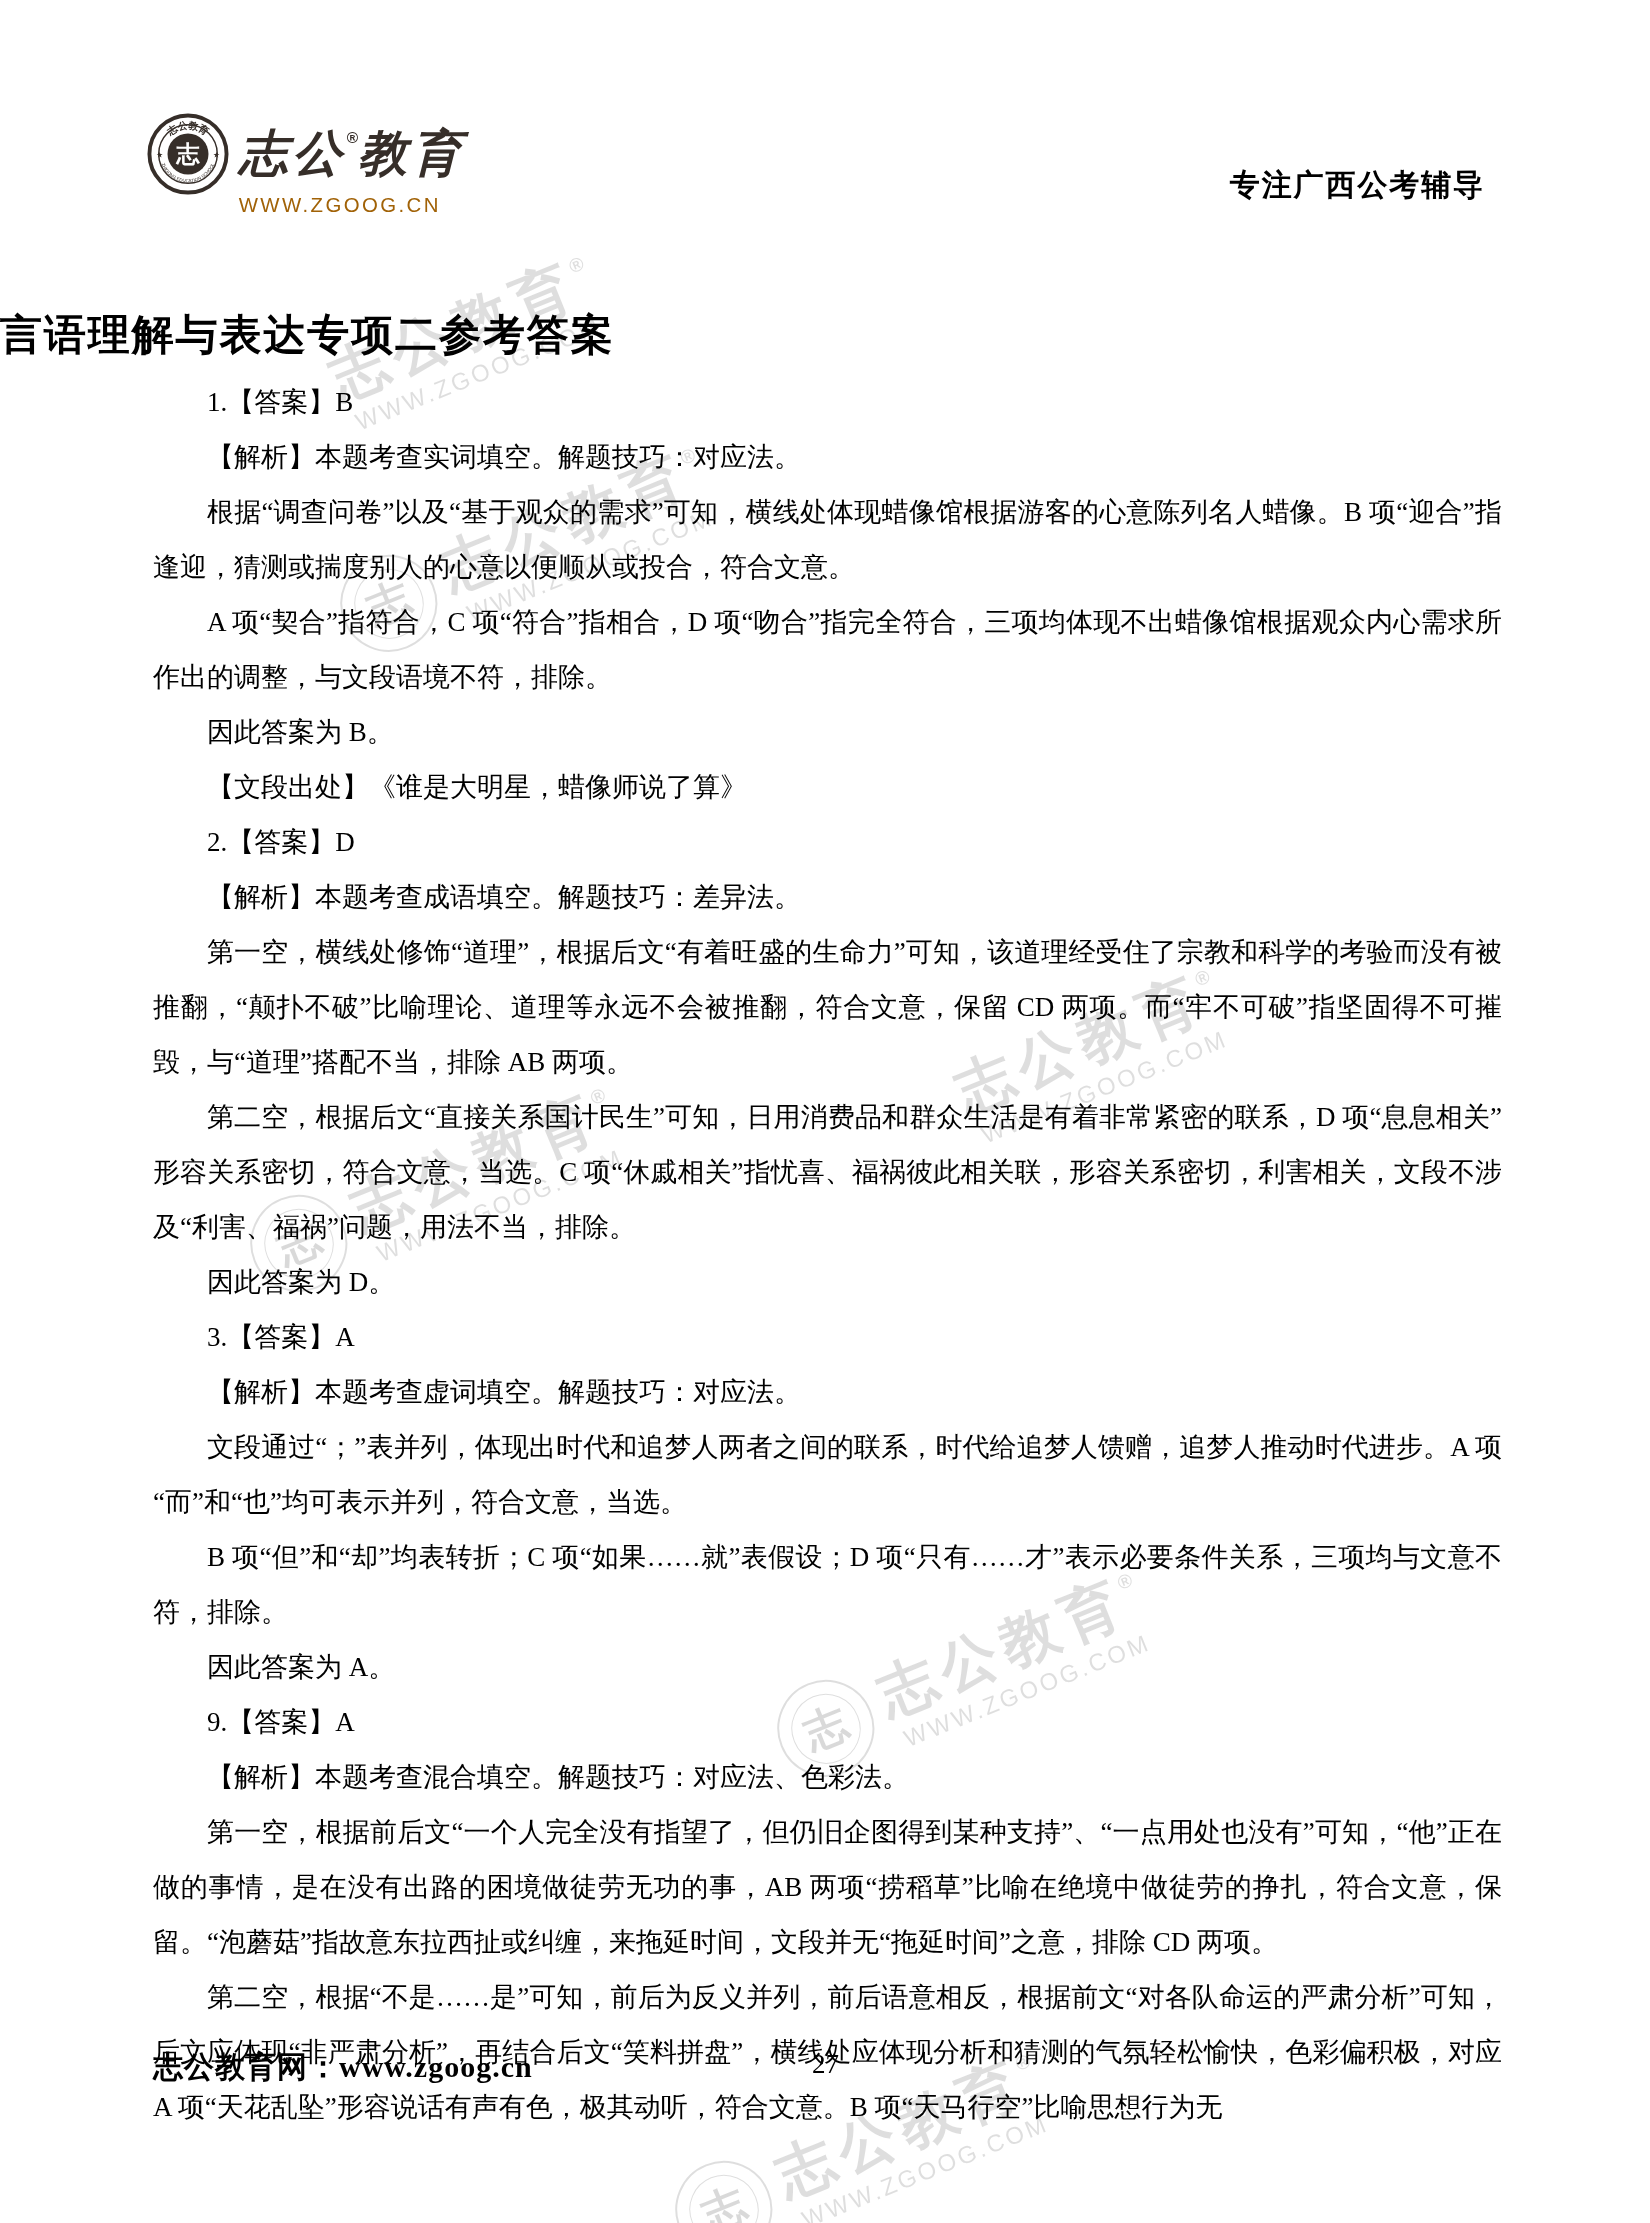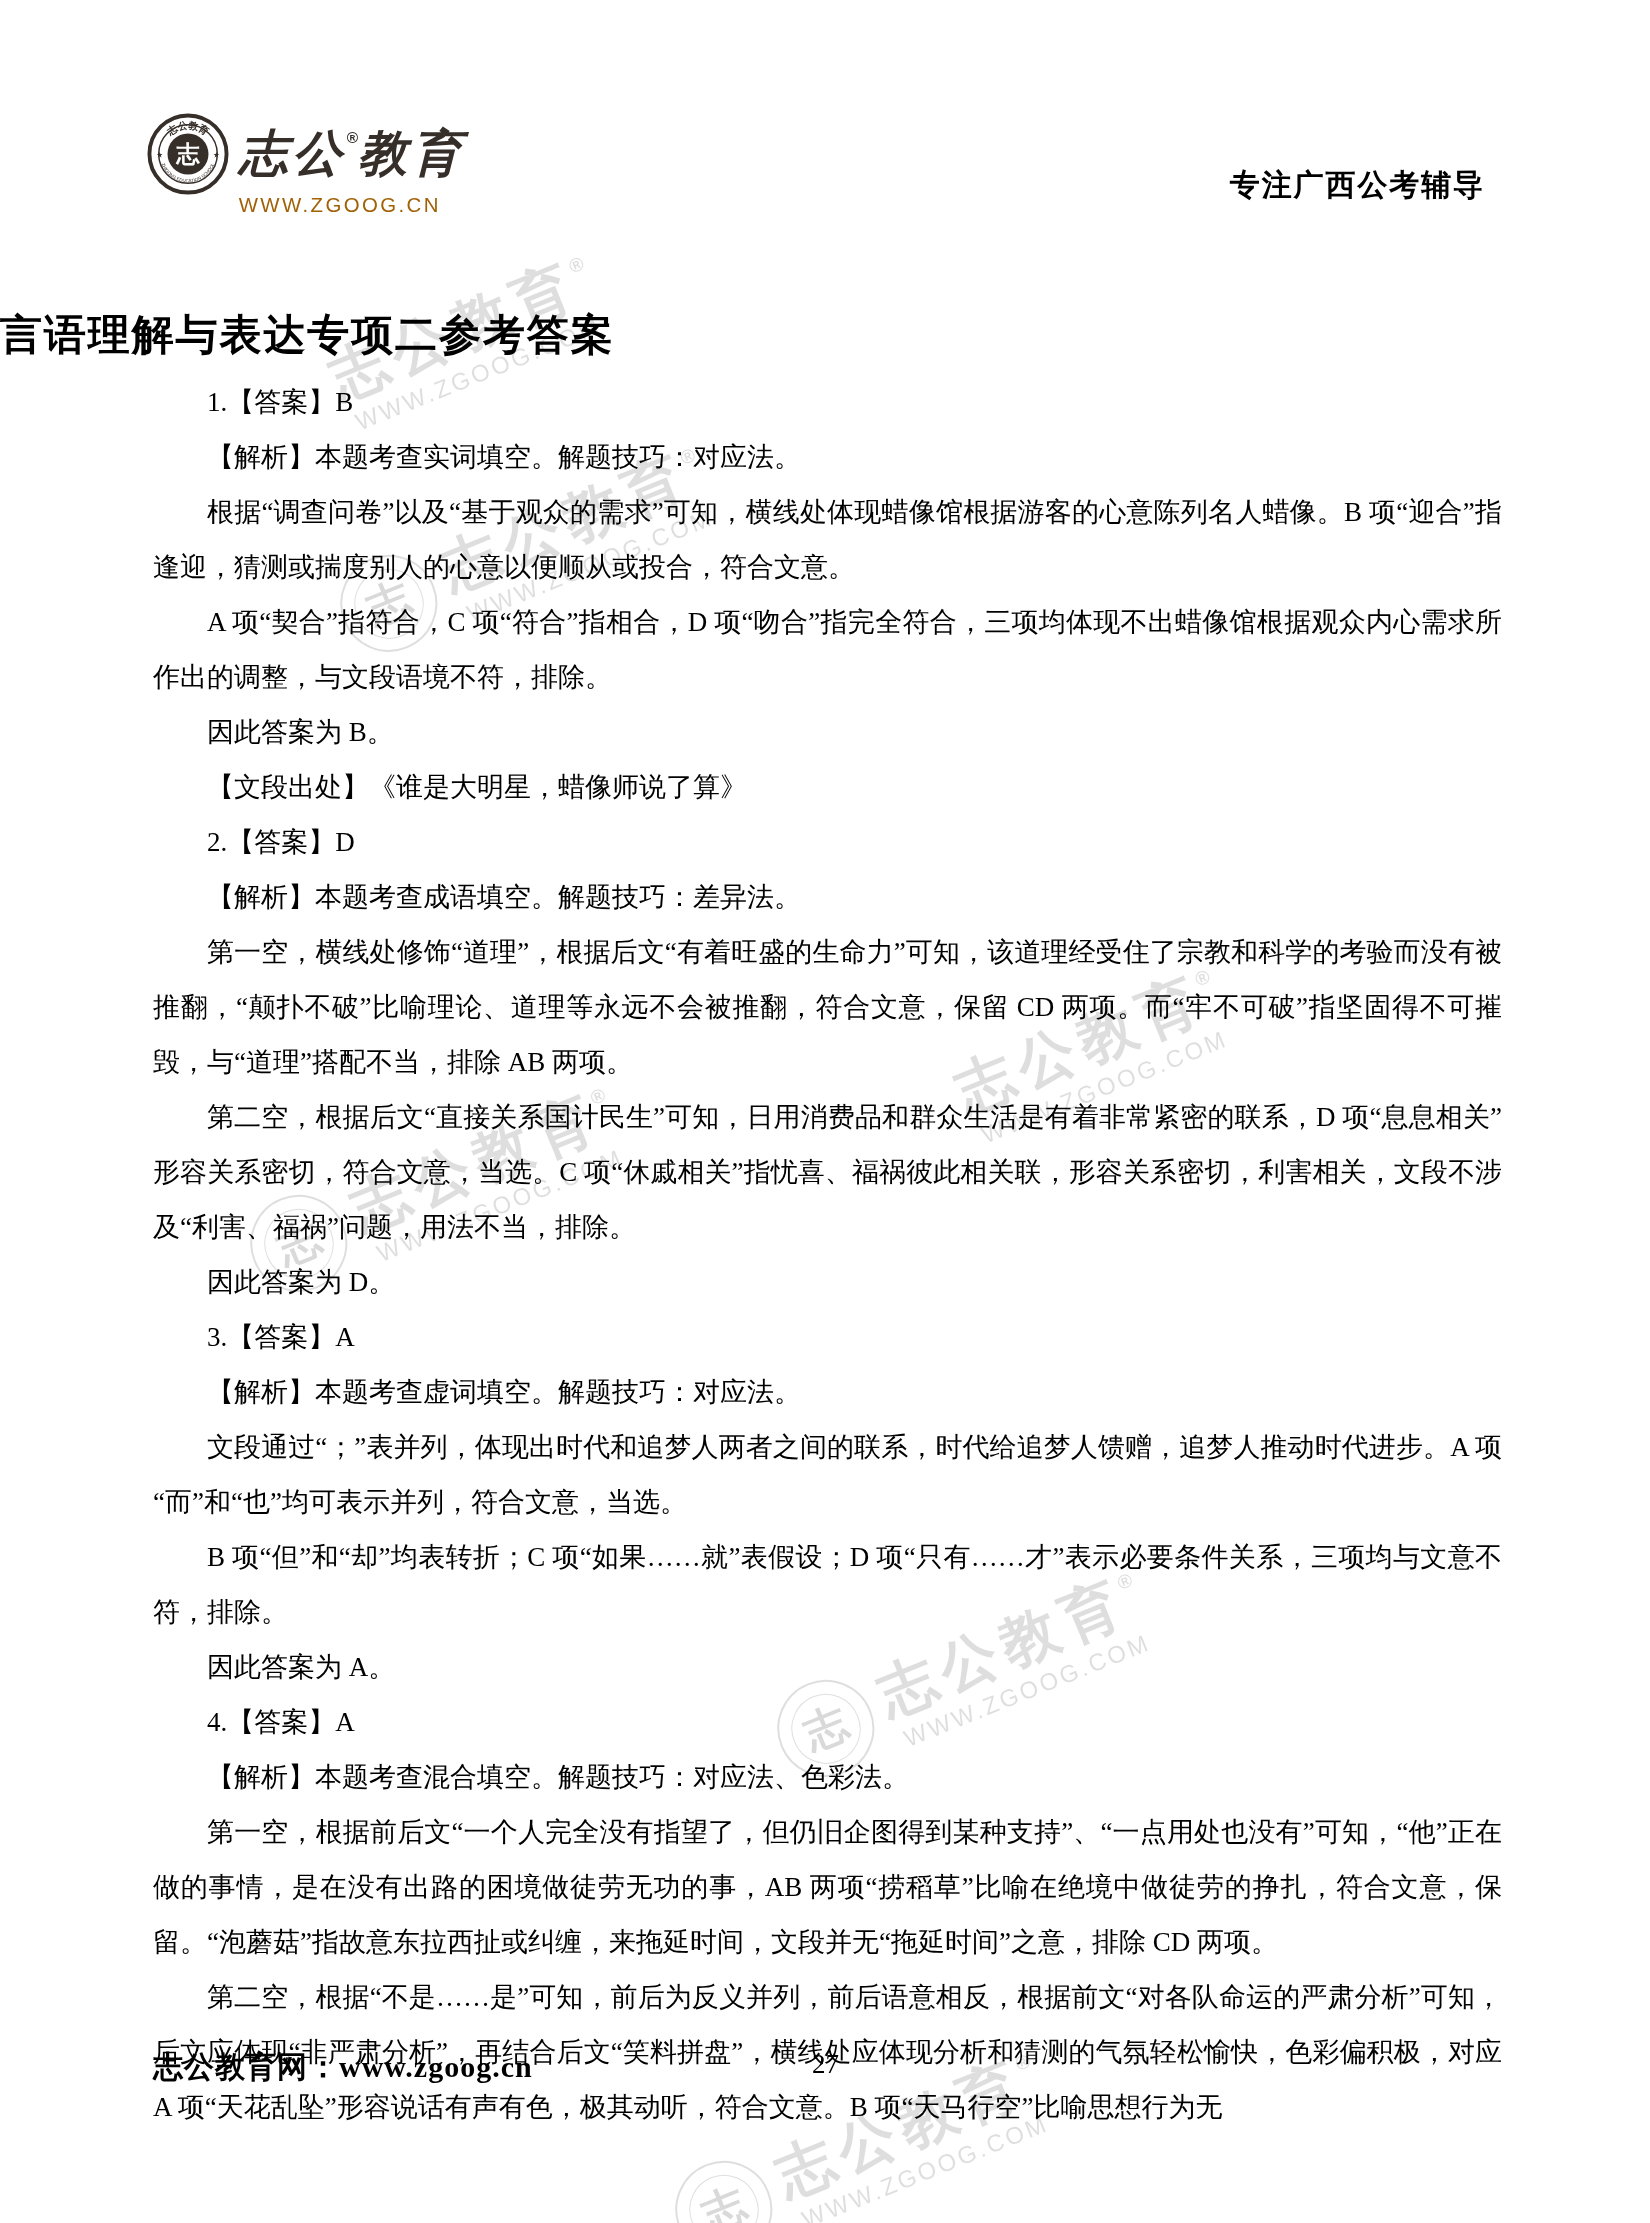--- a/index.html
+++ b/index.html
@@ -183,21 +183,21 @@
       <p class="para">2.【答案】D</p>
       <p class="para">【解析】本题考查成语填空。解题技巧：差异法。</p>
       <p class="para">第一空，横线处修饰“道理”，根据后文“有着旺盛的生命力”可知，该道理经受住了宗教和科学的考验而没有被推翻，“颠扑不破”比喻理论、道理等永远不会被推翻，符合文意，保留 CD 两项。而“牢不可破”指坚固得不可摧毁，与“道理”搭配不当，排除 AB 两项。</p>
       <p class="para">第二空，根据后文“直接关系国计民生”可知，日用消费品和群众生活是有着非常紧密的联系，D 项“息息相关”形容关系密切，符合文意，当选。C 项“休戚相关”指忧喜、福祸彼此相关联，形容关系密切，利害相关，文段不涉及“利害、福祸”问题，用法不当，排除。</p>
       <p class="para">因此答案为 D。</p>
       <p class="para">3.【答案】A</p>
       <p class="para">【解析】本题考查虚词填空。解题技巧：对应法。</p>
       <p class="para">文段通过“；”表并列，体现出时代和追梦人两者之间的联系，时代给追梦人馈赠，追梦人推动时代进步。A 项“而”和“也”均可表示并列，符合文意，当选。</p>
       <p class="para">B 项“但”和“却”均表转折；C 项“如果……就”表假设；D 项“只有……才”表示必要条件关系，三项均与文意不符，排除。</p>
       <p class="para">因此答案为 A。</p>
-      <p class="para">4.【答案】A</p>
+      <p class="para">9.【答案】A</p>
       <p class="para">【解析】本题考查混合填空。解题技巧：对应法、色彩法。</p>
       <p class="para">第一空，根据前后文“一个人完全没有指望了，但仍旧企图得到某种支持”、“一点用处也没有”可知，“他”正在做的事情，是在没有出路的困境做徒劳无功的事，AB 两项“捞稻草”比喻在绝境中做徒劳的挣扎，符合文意，保留。“泡蘑菇”指故意东拉西扯或纠缠，来拖延时间，文段并无“拖延时间”之意，排除 CD 两项。</p>
       <p class="para">第二空，根据“不是……是”可知，前后为反义并列，前后语意相反，根据前文“对各队命运的严肃分析”可知，后文应体现“非严肃分析”，再结合后文“笑料拼盘”，横线处应体现分析和猜测的气氛轻松愉快，色彩偏积极，对应 A 项“天花乱坠”形容说话有声有色，极其动听，符合文意。B 项“天马行空”比喻思想行为无</p>
     </main>
 
   <div class="footer-site">志公教育网：www.zgoog.cn</div>
   <div class="footer-page">27</div>
 
 </div>
 

